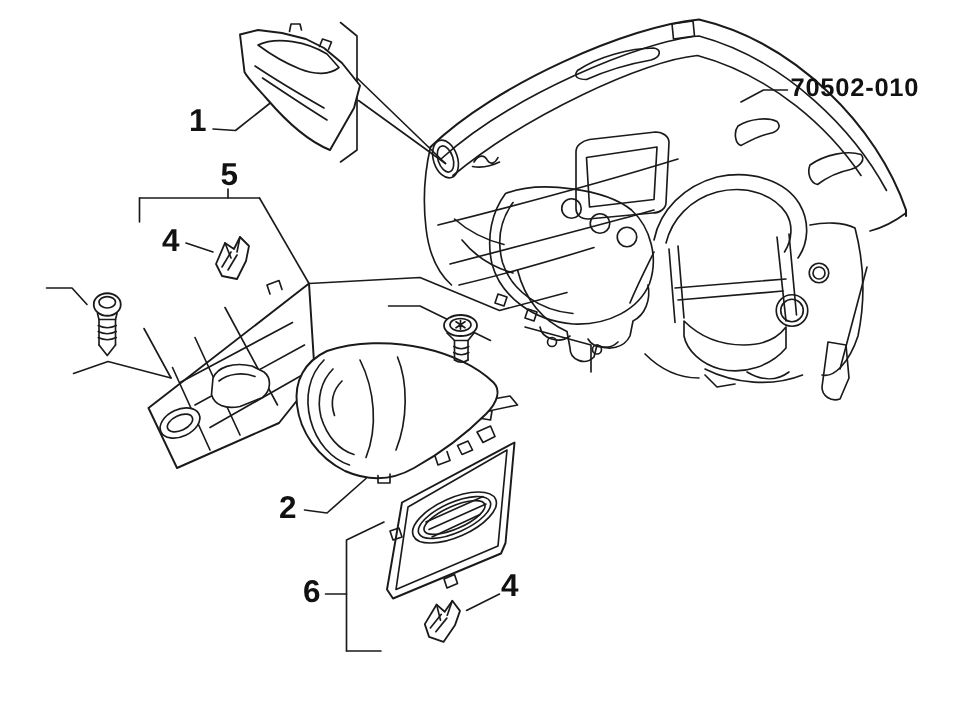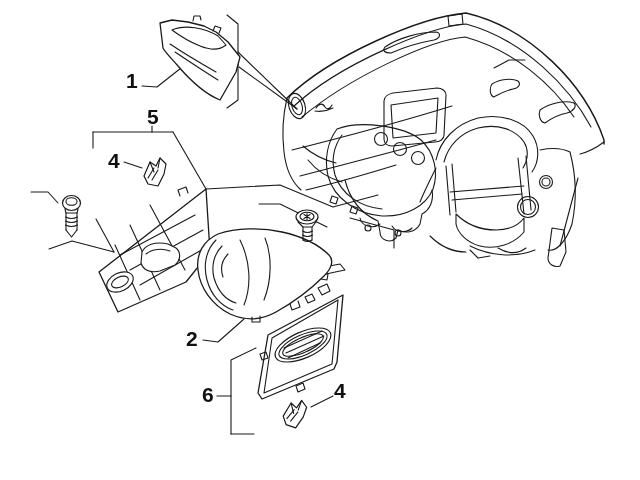--- a/index.html
+++ b/index.html
@@ -210,13 +210,14 @@
     <path d="M303,240 Q307.5,243 312,240"></path>
   </g>
 </svg>
 
   <div class="callout" style="left:126px;top:70px">1</div>
   <div class="callout" style="left:147px;top:106px">5</div>
   <div class="callout" style="left:108px;top:150px">4</div>
   <div class="callout" style="left:186px;top:328px">2</div>
   <div class="callout" style="left:202px;top:384px">6</div>
   <div class="callout" style="left:334px;top:380px">4</div>
+  <div class="code" style="left:527px;top:50px">70502-010</div>
 </div>
 
 </body></html>

